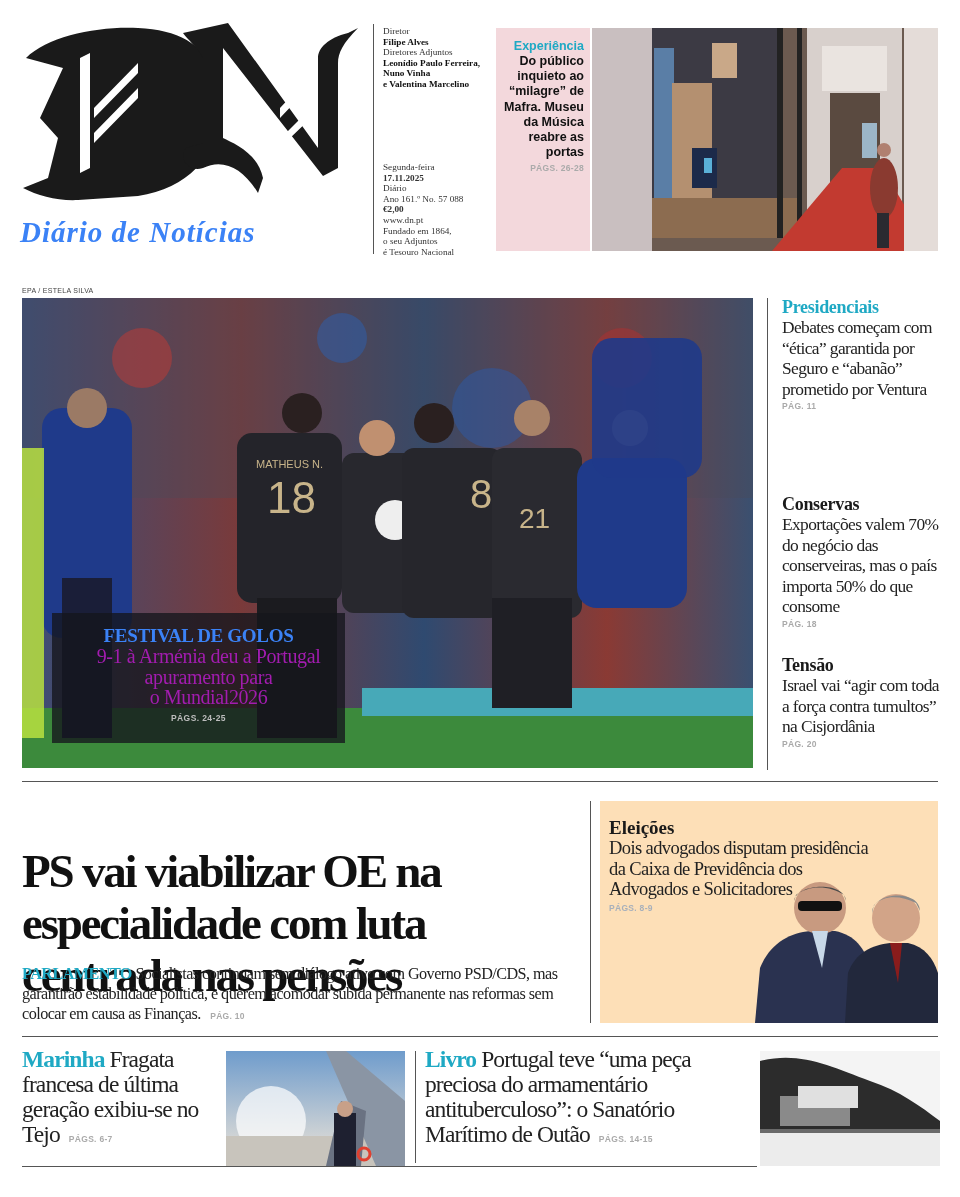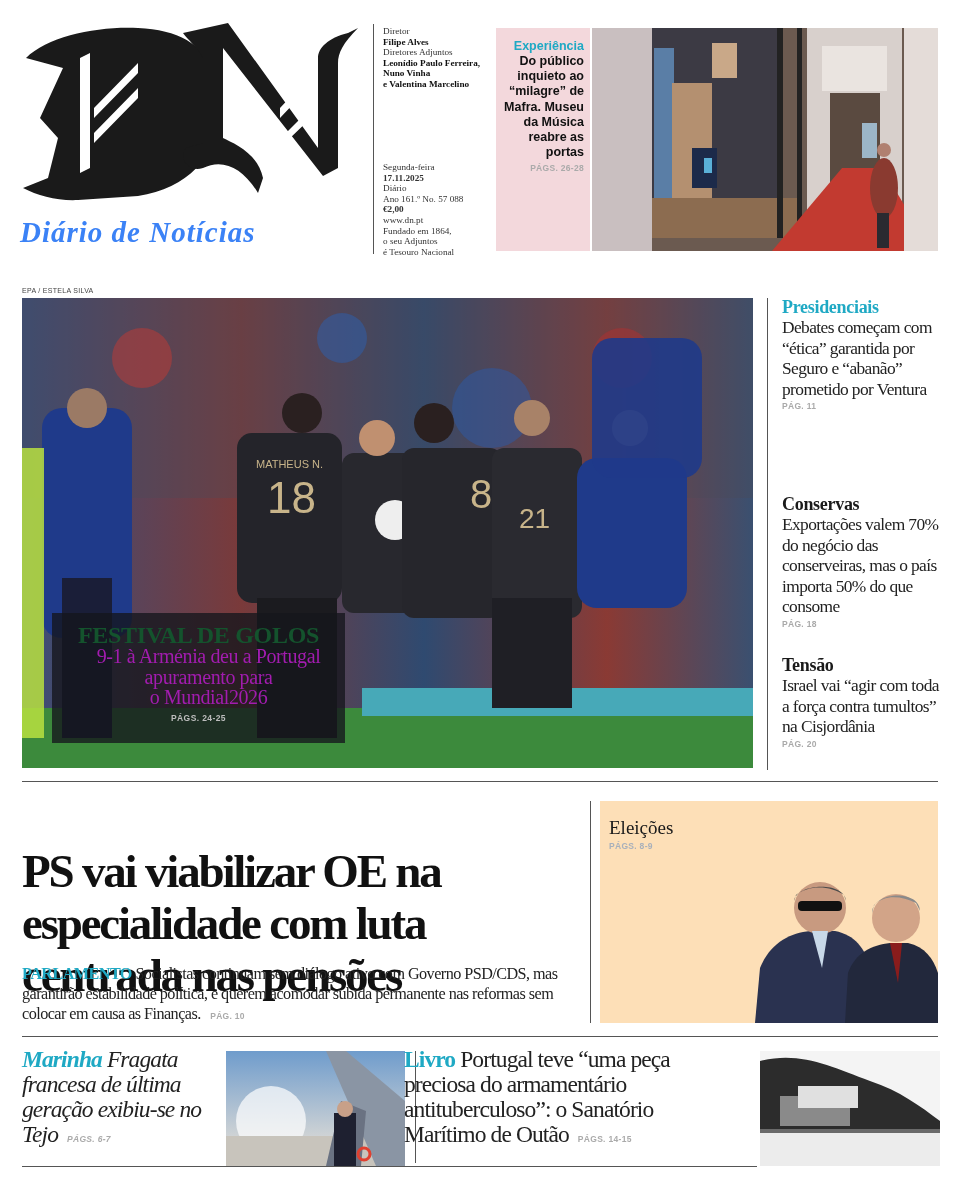--- a/index.html
+++ b/index.html
@@ -23,21 +23,21 @@
   .teaser .hl { color: #111; font-weight: bold; font-size: 12.5px; line-height: 15.2px; }
   .teaser .pg { color: #aaa; font-weight: bold; font-size: 8.5px; margin-top: 3px; letter-spacing: 0.3px; }
   .museum-photo { left: 592px; top: 28px; width: 346px; height: 223px; overflow: hidden; }
 
   
   .credit { left: 22px; top: 287px; font-size: 7px; color: #444; letter-spacing: 0.3px; }
 
   
   .main-photo { left: 22px; top: 298px; width: 731px; height: 470px; overflow: hidden; }
   .caption-box { left: 52px; top: 613px; width: 293px; height: 130px; background: rgba(20,22,28,0.78); text-align: center; padding-top: 12px; }
-  .caption-box .kicker { color: #14532d; font-weight: bold; font-size: 24px; line-height: 21px; letter-spacing: -0.3px; }
+  .caption-box .kicker { color: #3b82f6; font-weight: bold; font-size: 19px; line-height: 21px; letter-spacing: -0.3px; }
   .caption-box .hl { color: #a21caf; font-size: 20px; line-height: 20.5px; letter-spacing: -0.4px; padding-left: 20px; }
   .caption-box .pg { color: #bdbdbd; font-weight: bold; font-size: 8.5px; margin-top: 5px; letter-spacing: 0.4px; }
 
   
   .rcol { left: 782px; width: 165px; }
   .rcol .kicker { font-weight: bold; font-size: 18px; line-height: 20px; letter-spacing: -0.3px; }
   .rcol .kicker.teal { color: #1fa9c4; }
   .rcol .hl { font-size: 17.4px; line-height: 20.5px; letter-spacing: -0.6px; color: #222; }
   .rcol .pg { color: #aaa; font-weight: bold; font-size: 8.5px; margin-top: 2px; letter-spacing: 0.3px; }
 
@@ -45,21 +45,21 @@
 
   
   .lead-hl { left: 22px; top: 845px; width: 570px; font-weight: bold; font-size: 47px; line-height: 52px; letter-spacing: -2.2px; color: #111; }
   .lead-body { left: 22px; top: 964px; width: 570px; font-size: 16.2px; line-height: 20px; letter-spacing: -0.55px; color: #222; }
   .lead-body .kicker { color: #1fa9c4; font-weight: bold; }
   .lead-body .pg { color: #aaa; font-weight: bold; font-size: 8.5px; letter-spacing: 0.3px; margin-left: 6px; }
 
   
   .elec { left: 600px; top: 801px; width: 338px; height: 222px; background: #fddfb7; overflow: hidden; }
   .elec .txt { position: absolute; left: 9px; top: 16px; width: 260px; }
-  .elec .kicker { font-weight: normal; font-size: 19px; line-height: 21px; color: #1a1a1a; }
+  .elec .kicker { font-weight: bold; font-size: 19px; line-height: 21px; color: #1a1a1a; }
   .elec .hl { font-size: 18.5px; line-height: 20.6px; letter-spacing: -0.6px; color: #222; }
   .elec .pg { color: #a8b0bb; font-weight: bold; font-size: 8.5px; margin-top: 3px; letter-spacing: 0.3px; }
 
   
   .bot-story { font-size: 23.5px; line-height: 25px; letter-spacing: -0.9px; color: #222; }
   .bot-story .kicker { color: #1fa9c4; font-weight: bold; }
   .bot-story .pg { color: #aaa; font-weight: bold; font-size: 8.5px; letter-spacing: 0.3px; margin-left: 4px; }
 </style>
 </head>
 <body>
@@ -222,27 +222,28 @@
     <path d="M44,28 C46,10 95,8 96,28 L94,22 C80,12 58,12 46,22 Z" fill="#4a4a4a"></path>
     <rect x="48" y="28" width="44" height="10" rx="4" fill="#111"></rect>
     <path d="M62,58 L78,58 L72,95 Z" fill="#c8d8e8"></path>
     <path d="M95,150 L98,100 C105,80 122,72 140,70 L158,70 C175,74 183,85 188,100 L190,150 Z" fill="#22283c"></path>
     <circle cx="146" cy="45" r="24" fill="#d2a488"></circle>
     <path d="M122,40 C122,18 170,16 170,38 L166,30 C150,22 134,22 124,32 Z" fill="#8a8a8a"></path>
     <path d="M140,70 L152,70 L148,110 Z" fill="#8a1c1c"></path>
   </svg>
   <div class="txt">
     <div class="kicker">Eleições</div>
+    <div class="hl">Dois advogados disputam presidência da Caixa de Previdência dos Advogados e Solicitadores</div>
     <div class="pg sans">PÁGS. 8-9</div>
   </div>
 </div>
 
 <div class="abs hrule" style="left:22px;top:1036px;width:916px;"></div>
 
-<div class="abs bot-story serif" style="left:22px;top:1047px;width:200px;font-style:italic;">
+<div class="abs bot-story serif" style="left:22px;top:1047px;width:200px;">
   <span class="kicker">Marinha</span>
   <span>Fragata francesa de última geração exibiu-se no Tejo</span>
   <span class="pg sans">PÁGS. 6-7</span>
 </div>
 <div class="abs" style="left:226px;top:1051px;width:179px;height:115px;overflow:hidden;">
   <svg width="179" height="115" viewBox="0 0 179 115">
     <defs>
       <linearGradient id="sky" x1="0" y1="0" x2="0" y2="1">
         <stop offset="0" stop-color="#6f9ccc"></stop>
         <stop offset="1" stop-color="#f0e6d8"></stop>
@@ -254,21 +255,21 @@
     <polygon points="100,0 150,115 179,115 179,50 120,0" fill="#8a95a4"></polygon>
     <polygon points="100,115 115,50 140,60 135,115" fill="#6a7282"></polygon>
     <rect x="108" y="62" width="22" height="53" fill="#1e2030"></rect>
     <circle cx="119" cy="58" r="8" fill="#c8a088"></circle>
     <circle cx="138" cy="103" r="6" fill="none" stroke="#e04030" stroke-width="3"></circle>
   </svg>
 </div>
 
 <div class="abs vrule" style="left:415px;top:1051px;height:112px;"></div>
 
-<div class="abs bot-story serif" style="left:404px;top:1047px;width:330px;">
+<div class="abs bot-story serif" style="left:425px;top:1047px;width:330px;">
   <span class="kicker">Livro</span>
   <span>Portugal teve “uma peça preciosa do armamentário antituberculoso”: o Sanatório Marítimo de Outão</span>
   <span class="pg sans">PÁGS. 14-15</span>
 </div>
 <div class="abs" style="left:760px;top:1051px;width:180px;height:115px;overflow:hidden;">
   <svg width="180" height="115" viewBox="0 0 180 115">
     <rect width="180" height="115" fill="#f4f4f4"></rect>
     <path d="M0,10 C40,0 70,15 110,30 C140,40 160,55 180,70 L180,80 L0,80 Z" fill="#2c2c2c"></path>
     <rect x="20" y="45" width="70" height="30" fill="#8a8a8a"></rect>
     <rect x="38" y="35" width="60" height="22" fill="#e0e0e0"></rect>

